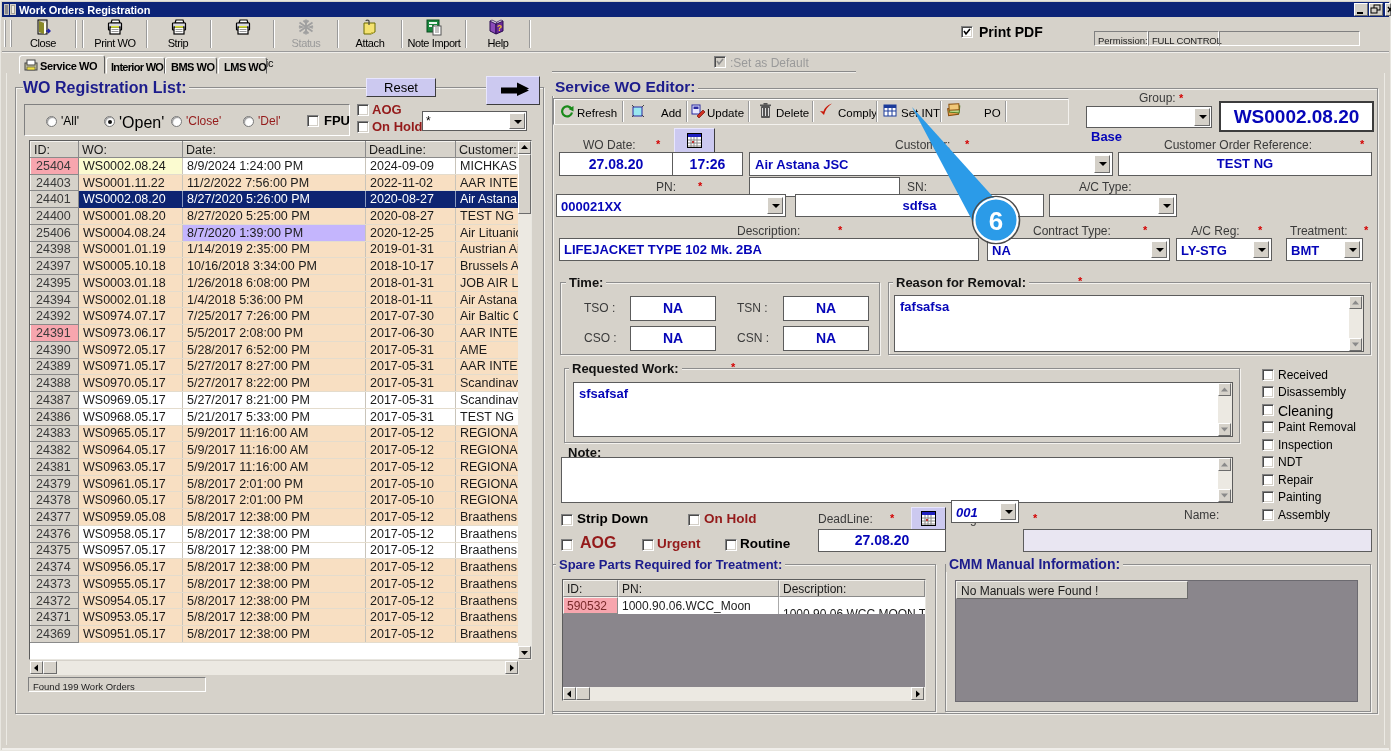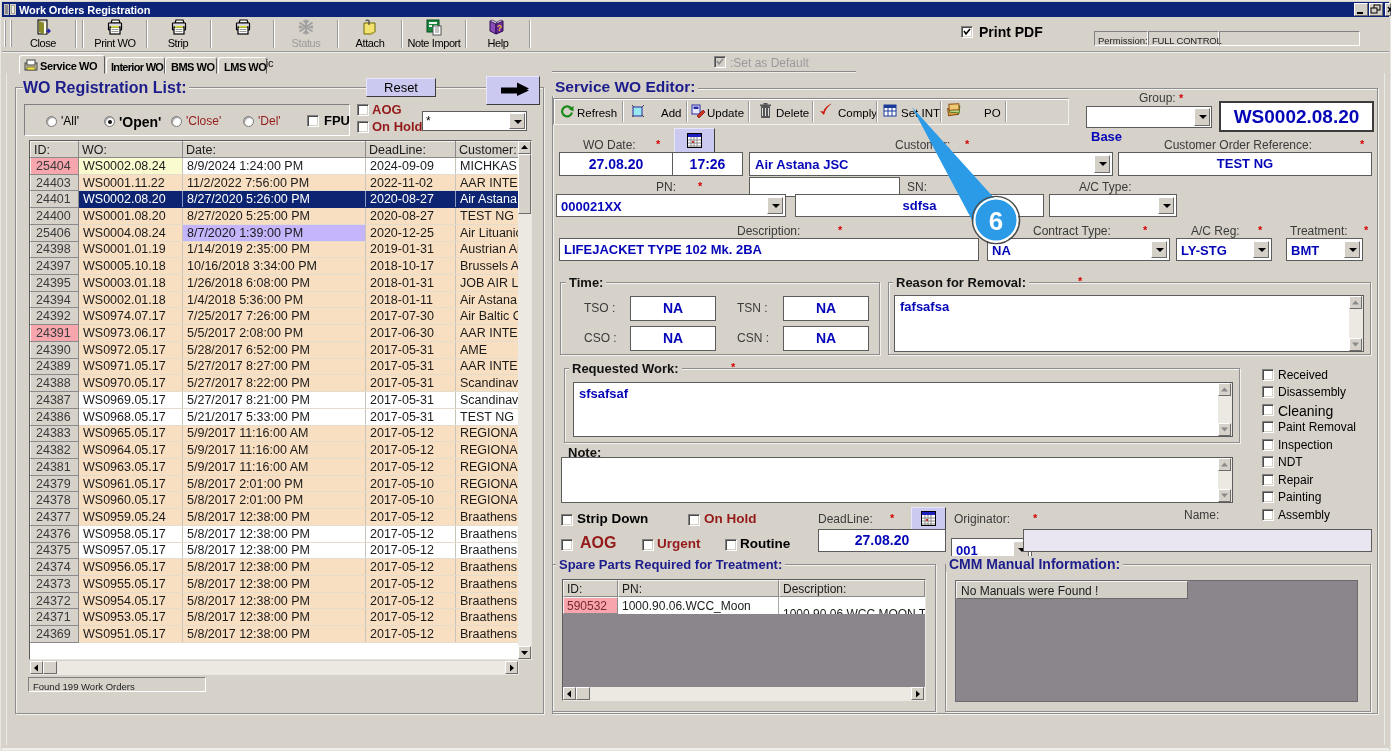--- a/index.html
+++ b/index.html
@@ -220,21 +220,21 @@
         <polygon points="30,5.5 42,11.5 30,17.5" fill="#000"></polygon>
       </svg>
   </div>
 
   <div class="abs sunken" style="left:24px;top:104px;width:326px;height:32px;"></div>
   <div class="rad" style="left:46px;top:116px;"></div>
   <div class="abs" style="left:61px;top:114px;font-size:12px;">'All'</div>
   <div class="rad" style="left:104px;top:116px;">
       <div class="dot"></div>
     </div>
-  <div class="abs" style="left:119px;top:114px;font-size:14px;font-weight:bold;">'Open'</div>
+  <div class="abs" style="left:119px;top:114px;font-size:16px;">'Open'</div>
   <div class="rad" style="left:171px;top:116px;"></div>
   <div class="abs maroon" style="left:186px;top:114px;font-size:12px;">'Close'</div>
   <div class="rad" style="left:243px;top:116px;"></div>
   <div class="abs maroon" style="left:258px;top:114px;font-size:12px;">'Del'</div>
   <div class="cb" style="left:307px;top:115px;"></div>
   <div class="abs" style="left:324px;top:113px;font-size:13px;font-weight:bold;">FPU</div>
 
   <div class="cb" style="left:357px;top:104px;"></div>
   <div class="abs maroon" style="left:372px;top:102px;font-size:13px;font-weight:bold;">AOG</div>
   <div class="cb" style="left:357px;top:121px;"></div>
@@ -406,21 +406,21 @@
           </tr>
 <tr>
             <td class="idc" style="background:#d6d2ca">24378</td>
             <td class="dc" style="background:#f8dfc2">WS0960.05.17</td>
             <td class="dc" style="background:#f8dfc2">5/8/2017 2:01:00 PM</td>
             <td class="dc" style="background:#f8dfc2">2017-05-10</td>
             <td class="dc" style="background:#f8dfc2;border-right:none">REGIONAL</td>
           </tr>
 <tr>
             <td class="idc" style="background:#d6d2ca">24377</td>
-            <td class="dc" style="background:#f8dfc2">WS0959.05.24</td>
+            <td class="dc" style="background:#f8dfc2">WS0959.05.08</td>
             <td class="dc" style="background:#f8dfc2">5/8/2017 12:38:00 PM</td>
             <td class="dc" style="background:#f8dfc2">2017-05-12</td>
             <td class="dc" style="background:#f8dfc2;border-right:none">Braathens</td>
           </tr>
 <tr>
             <td class="idc" style="background:#d6d2ca">24376</td>
             <td class="dc" style="background:#fff">WS0958.05.17</td>
             <td class="dc" style="background:#fff">5/8/2017 12:38:00 PM</td>
             <td class="dc" style="background:#fff">2017-05-12</td>
             <td class="dc" style="background:#fff;border-right:none">Braathens</td>
@@ -723,21 +723,21 @@
         <rect x="1" y="1" width="13" height="3" fill="#2020c0"></rect>
         <g stroke="#888" stroke-width="1">
           <path d="M1 7 H14 M1 10 H14 M1 13 H14 M4 4 V14 M7 4 V14 M10 4 V14"></path>
         </g>
         <rect x="5" y="8" width="2" height="2" fill="#c03030"></rect>
       </svg>
   </div>
   <div class="abs fld" style="left:818px;top:529px;width:128px;height:23px;text-align:center;"><span class="blue" style="font-size:14px;line-height:21px;">27.08.20</span></div>
   <div class="ed-lbl" style="left:954px;top:512px;">Originator:</div>
     <div class="req abs" style="left:1033px;top:512px;">*</div>
-  <div class="combo" style="left:951px;top:538px;width:81px;height:23px;">
+  <div class="combo" style="left:951px;top:500px;width:68px;height:23px;font-style:italic;">
       <div class="blue" style="padding:4px 0 0 4px;font-size:13px;">001</div>
       <div class="btn" style="top:2px;right:2px;bottom:2px;"></div>
     </div>
   <div class="ed-lbl" style="left:1184px;top:508px;">Name:</div>
   <div class="abs" style="left:1023px;top:529px;width:349px;height:23px;background:#e9e6f2;border:1px solid #5c5c5c;"></div>
 
   <div class="abs groove" style="left:552px;top:564px;width:384px;height:148px;"></div>
   <div class="abs" style="left:556px;top:557px;background:#d6d2ca;padding:0 3px;font-size:13px;font-weight:bold;color:#1c1c8c;">Spare Parts Required for Treatment:</div>
   <div class="abs" style="left:562px;top:579px;width:364px;height:122px;border:1px solid;border-color:#5c5c5c #e8e6e0 #e8e6e0 #5c5c5c;background:#8a868c;">
     <div class="abs" style="left:0;top:0;width:55px;height:17px;background:#d6d2ca;border:1px solid;border-color:#f4f2ee #8a8a8a #8a8a8a #f4f2ee;font-size:12px;padding:1px 0 0 3px;color:#1a1a1a;">ID:</div>

